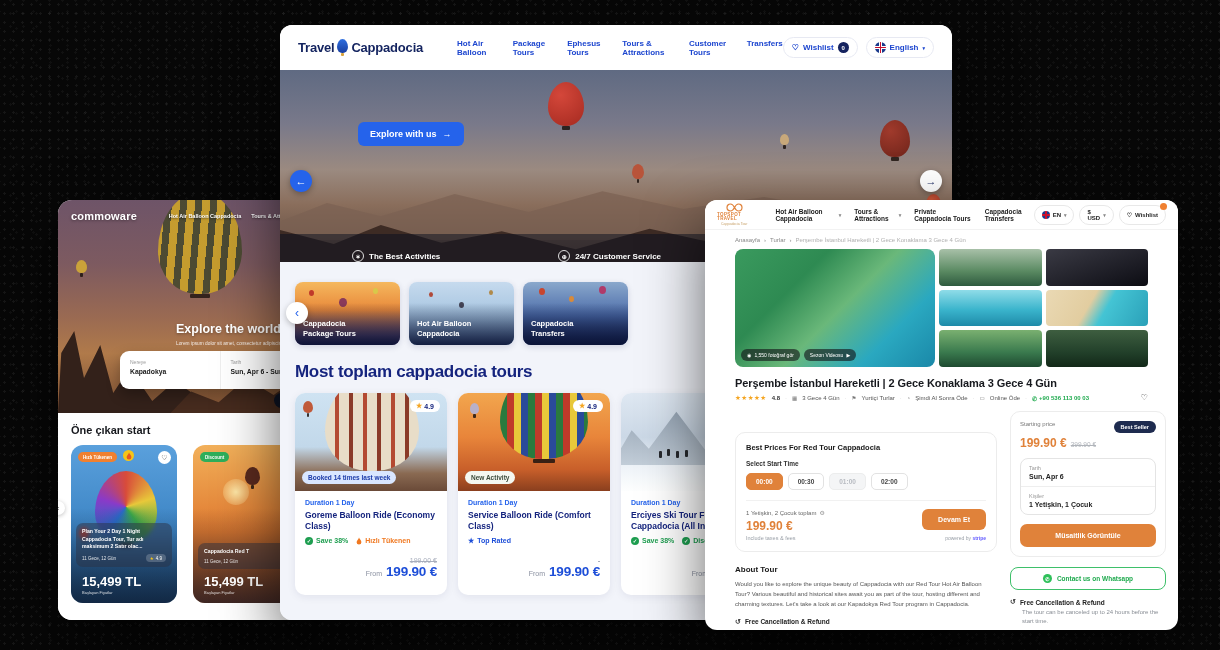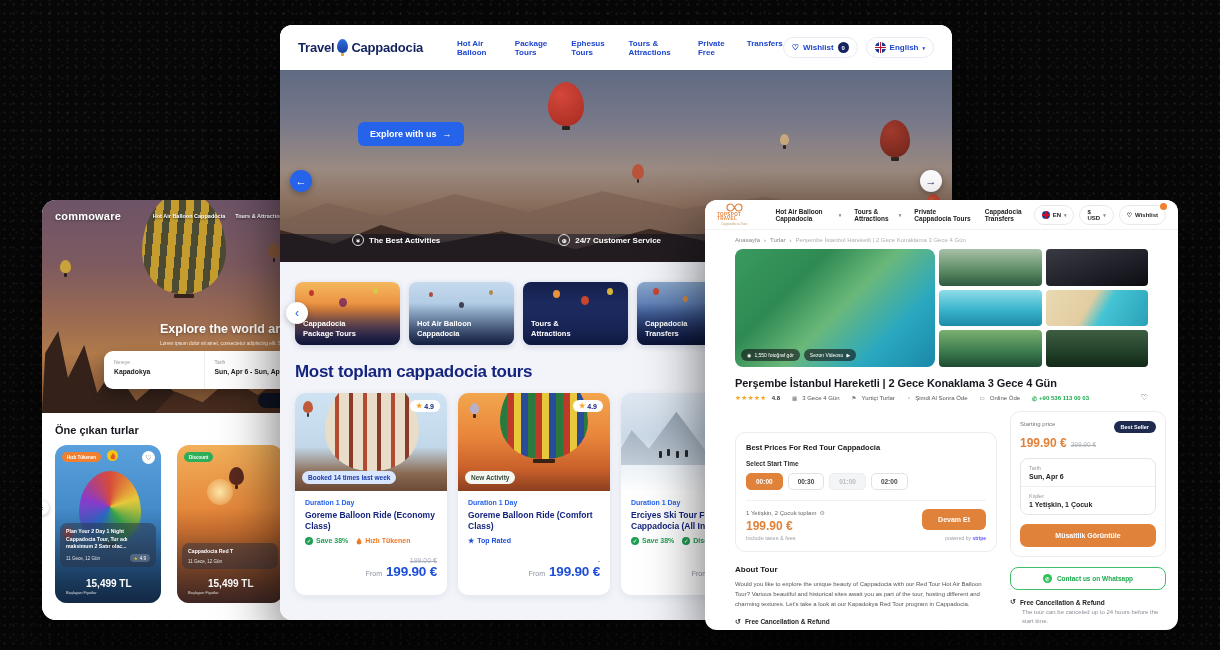--- a/index.html
+++ b/index.html
@@ -3,21 +3,21 @@
 <meta charset="utf-8">
 <style>
   *{margin:0;padding:0;box-sizing:border-box;font-family:"Liberation Sans",sans-serif;}
   body{background:#050505;}
   .stage{position:relative;width:1220px;height:650px;overflow:hidden;background-color:#070707;
     background-image:radial-gradient(rgba(255,255,255,.06) 1px,transparent 1.3px),
                      radial-gradient(rgba(255,255,255,.04) 1px,transparent 1.3px),
                      radial-gradient(rgba(120,120,120,.08) 1px,transparent 1.4px);
     background-size:9px 9px,13px 13px,17px 17px;background-position:0 0,4px 7px,8px 3px;}
   .win{position:absolute;background:#fff;box-shadow:0 24px 60px rgba(0,0,0,.6);}
-  #win-left{left:42px;top:200px;width:250px;height:420px;border-radius:14px 0 0 14px;z-index:1;overflow:hidden;}
+  #win-left{left:58px;top:200px;width:250px;height:420px;border-radius:14px 0 0 14px;z-index:1;overflow:hidden;}
   #win-center{left:280px;top:25px;width:672px;height:595px;border-radius:12px;z-index:2;overflow:hidden;}
   #win-right{left:705px;top:200px;width:473px;height:430px;border-radius:12px;z-index:3;overflow:hidden;}
   .scene{position:absolute;inset:0;overflow:hidden;}
   .bln{position:absolute;border-radius:50% 50% 47% 47%/58% 58% 42% 42%;}
   .bln::after{content:"";position:absolute;left:38%;bottom:-4px;width:24%;height:4px;background:rgba(30,20,15,.85);border-radius:1px;}
   .mini{position:absolute;border-radius:50%;}
 
   
   .c-head{display:flex;align-items:center;height:45px;padding:16px 18px;background:#fff;position:relative;z-index:8;}
   .c-logo{display:flex;align-items:center;gap:2px;font-weight:bold;color:#13235f;font-size:13px;letter-spacing:-.2px;}
@@ -37,21 +37,21 @@
   .c-scene{background:linear-gradient(180deg,#5f6a82 0%,#79798a 28%,#9b8a80 52%,#8a6e5c 70%,#5a463c 100%);}
   .c-m1{position:absolute;left:0;right:0;bottom:22px;height:74px;background:#7a6152;opacity:.7;clip-path:polygon(0 75%,7% 50%,15% 68%,26% 38%,37% 62%,48% 34%,60% 58%,72% 42%,84% 60%,93% 48%,100% 62%,100% 100%,0 100%);}
   .c-m2{position:absolute;left:0;right:0;bottom:0;height:64px;background:#3d2b24;clip-path:polygon(0 50%,8% 72%,15% 42%,24% 70%,33% 52%,44% 80%,55% 48%,66% 74%,78% 44%,88% 68%,100% 52%,100% 100%,0 100%);}
   .c-hero-content{position:absolute;left:78px;top:32px;z-index:5;}
   .c-hero-content h1{color:#fff;font-size:26px;font-weight:bold;letter-spacing:-.5px;text-shadow:0 1px 4px rgba(0,0,0,.3);}
   .c-hero-sub{margin-top:7px;font-size:8.5px;line-height:1.55;color:rgba(255,255,255,.9);}
   .c-cta{margin-top:13px;display:inline-flex;align-items:center;gap:6px;background:#2563eb;color:#fff;font-size:9px;font-weight:bold;padding:7px 12px;border-radius:6px;cursor:pointer;}
   .nav-circle{position:absolute;width:22px;height:22px;border-radius:50%;display:flex;align-items:center;justify-content:center;font-size:11px;z-index:6;cursor:pointer;box-shadow:0 2px 6px rgba(0,0,0,.3);}
   .nav-circle.blue{background:#2563eb;color:#fff;left:10px;top:100px;}
   .nav-circle.white{background:#fff;color:#15235f;right:10px;top:100px;}
-  .feature-bar{position:absolute;left:0;right:0;bottom:0;height:28px;background:rgba(8,14,30,.5);display:flex;align-items:flex-start;z-index:5;padding:0 72px;justify-content:space-between;}
+  .feature-bar{position:absolute;left:0;right:0;bottom:0;height:28px;background:rgba(8,14,30,.5);display:flex;align-items:flex-end;z-index:5;padding:0 72px;justify-content:space-between;}
   .feature{display:flex;align-items:center;gap:5px;color:#fff;font-size:8px;font-weight:600;}
   .f-icon{width:12px;height:12px;border:1px solid rgba(255,255,255,.85);border-radius:50%;font-size:6px;display:flex;align-items:center;justify-content:center;}
   .c-section{height:358px;background:#f2f4fa;padding:20px 15px 0;position:relative;}
   .cat-row{display:flex;gap:9px;}
   .cat-card{width:105px;height:63px;border-radius:8px;overflow:hidden;position:relative;box-shadow:0 2px 6px rgba(20,30,80,.15);cursor:pointer;flex-shrink:0;}
   .cat-label{position:absolute;left:0;right:0;bottom:0;padding:16px 8px 6px;background:linear-gradient(transparent,rgba(8,16,50,.9));color:#fff;font-size:7.5px;font-weight:bold;line-height:1.35;}
   .cat1{background:linear-gradient(180deg,#f5b85e 0%,#e8883a 45%,#7a5a7a 85%,#4a3a6a 100%);}
   .cat2{background:linear-gradient(180deg,#c6daee 0%,#a2c2de 60%,#7a9cc0 100%);}
   .cat3{background:linear-gradient(180deg,#141f4a 0%,#23336e 60%,#3a4f96 100%);}
   .cat4{background:linear-gradient(180deg,#8aa8cc 0%,#4a6aa8 55%,#23346a 100%);}
@@ -186,21 +186,21 @@
   .lc-badge.green{background:#2fae5a;}
   .flame-circle{position:absolute;top:5px;left:52px;width:11px;height:11px;background:#f5c518;border-radius:50%;z-index:4;display:flex;align-items:center;justify-content:center;}
   .lc-heart{position:absolute;top:6px;right:6px;width:13px;height:13px;background:#fff;border-radius:50%;z-index:4;display:flex;align-items:center;justify-content:center;font-size:7px;color:#333;cursor:pointer;}
   .lc-overlay{position:absolute;left:5px;right:5px;bottom:36px;background:rgba(44,48,64,.48);backdrop-filter:blur(2px);border-radius:7px;padding:5px 6px;z-index:3;}
   .lc-title{font-size:5.2px;font-weight:bold;color:#fff;line-height:1.45;}
   .lc-meta-row{display:flex;justify-content:space-between;align-items:center;margin-top:3px;}
   .lc-meta{font-size:4.5px;color:rgba(255,255,255,.85);}
   .lc-rate{font-size:4.5px;color:#fff;background:rgba(255,255,255,.2);padding:1.5px 4px;border-radius:6px;display:flex;gap:2px;align-items:center;}
   .lc-rate .s{color:#f5c518;}
   .lc-price-block{position:absolute;left:11px;bottom:8px;z-index:3;}
-  .lc-price{font-size:10px;font-weight:bold;color:#fff;margin-left:20px;}
+  .lc-price{font-size:13px;font-weight:bold;color:#fff;}
   .lc-note{font-size:4px;color:rgba(255,255,255,.8);margin-top:1px;}
   .l-chevron{position:absolute;left:-7px;top:88px;width:14px;height:14px;background:#fff;border-radius:50%;box-shadow:0 1px 4px rgba(0,0,0,.25);color:#666;font-size:8px;display:flex;align-items:center;justify-content:center;z-index:5;cursor:pointer;}
 </style>
 </head>
 <body>
 
 <div class="stage">
 
   <div class="win" id="win-left">
     <div class="l-hero">
@@ -226,21 +226,21 @@
           <div class="ls-value">Kapadokya</div>
         </div>
         <div class="ls-field">
           <div class="ls-label">Tarih</div>
           <div class="ls-value">Sun, Apr 6  -  Sun, Apr 13</div>
         </div>
       </div>
       <div class="l-search-btn"></div>
     </div>
     <div class="l-body">
-      <div class="l-sec-title">Öne çıkan turlar</div>
+      <div class="l-sec-title">Öne çıkan start</div>
       <div class="l-chevron">‹</div>
       <div class="l-cards">
         <div class="l-card">
           <div class="scene lc1">
             <span class="bln" style="left:24px;top:26px;width:62px;height:72px;background:conic-gradient(#d84b3a,#e8c83a,#3aa84a,#2a6ac8,#8a3ac8,#d84b3a)"></span>
             <span class="bln" style="left:8px;top:82px;width:10px;height:12px;background:#e04a3a"></span>
             <div class="lc-shade"></div>
           </div>
           <span class="lc-badge orange">Hızlı Tükenen</span>
           <span class="flame-circle">
@@ -291,21 +291,21 @@
       <div class="c-logo">
         <span>Travel</span>
         <span class="c-balloon"></span>
         <span>Cappadocia</span>
       </div>
       <div class="c-nav">
         <span>Hot Air Balloon</span>
         <span>Package Tours</span>
         <span>Ephesus Tours</span>
         <span>Tours &amp; Attractions</span>
-        <span>Private Free</span>
+        <span>Customer Tours</span>
         <span>Transfers</span>
       </div>
       <div class="c-head-right">
         <div class="pill">
           <span>♡</span>
           <span>Wishlist</span>
           <span class="badge-count">0</span>
         </div>
         <div class="pill">
           <span class="flag"></span>
@@ -368,31 +368,20 @@
         </div>
         <div class="cat-card">
           <div class="scene cat2">
             <span class="mini" style="left:20px;top:10px;width:4px;height:5px;background:#b04a3a"></span>
             <span class="mini" style="left:50px;top:20px;width:5px;height:6px;background:#445"></span>
             <span class="mini" style="left:80px;top:8px;width:4px;height:5px;background:#b08a4a"></span>
           </div>
           <div class="cat-label">
             <div>Hot Air Balloon</div>
               <div>Cappadocia</div>
-          </div>
-        </div>
-        <div class="cat-card">
-          <div class="scene cat3">
-            <span class="mini" style="left:30px;top:8px;width:7px;height:8px;background:#e8923a"></span>
-            <span class="mini" style="left:58px;top:14px;width:8px;height:9px;background:#c8452e"></span>
-            <span class="mini" style="left:84px;top:6px;width:6px;height:7px;background:#d8b43a"></span>
-          </div>
-          <div class="cat-label">
-            <div>Tours &amp;</div>
-              <div>Attractions</div>
           </div>
         </div>
         <div class="cat-card">
           <div class="scene cat4">
             <span class="mini" style="left:16px;top:6px;width:6px;height:7px;background:#c8452e"></span>
             <span class="mini" style="left:46px;top:14px;width:5px;height:6px;background:#d88a3a"></span>
             <span class="mini" style="left:76px;top:4px;width:7px;height:8px;background:#b03a6a"></span>
           </div>
           <div class="cat-label">
             <div>Cappadocia</div>
@@ -445,21 +434,21 @@
             <span class="bln" style="left:42px;top:-22px;width:88px;height:88px;background:repeating-linear-gradient(90deg,#2a7a3e 0 7px,#c03a2a 7px 14px,#e8c83a 14px 21px,#2a4a9a 21px 28px)"></span>
             <span class="bln" style="left:12px;top:10px;width:9px;height:11px;background:#b8b0c8"></span>
             <span class="rating-badge">
                 <span class="s">★</span>
                 <span>4.9</span>
               </span>
             <span class="img-badge light">New Activity</span>
           </div>
           <div class="t-body">
             <div class="t-duration">Duration 1 Day</div>
-            <div class="t-title">Goreme Balloon Ride (Comfort Class)</div>
+            <div class="t-title">Service Balloon Ride (Comfort Class)</div>
             <div class="t-tags">
               <span class="tag blue">
                   <span>★</span>
                   <span>Top Rated</span>
                 </span>
             </div>
             <div class="t-price">
               <div class="old-price">&nbsp;</div>
               <div class="price-row">
                 <span class="from">From</span>

